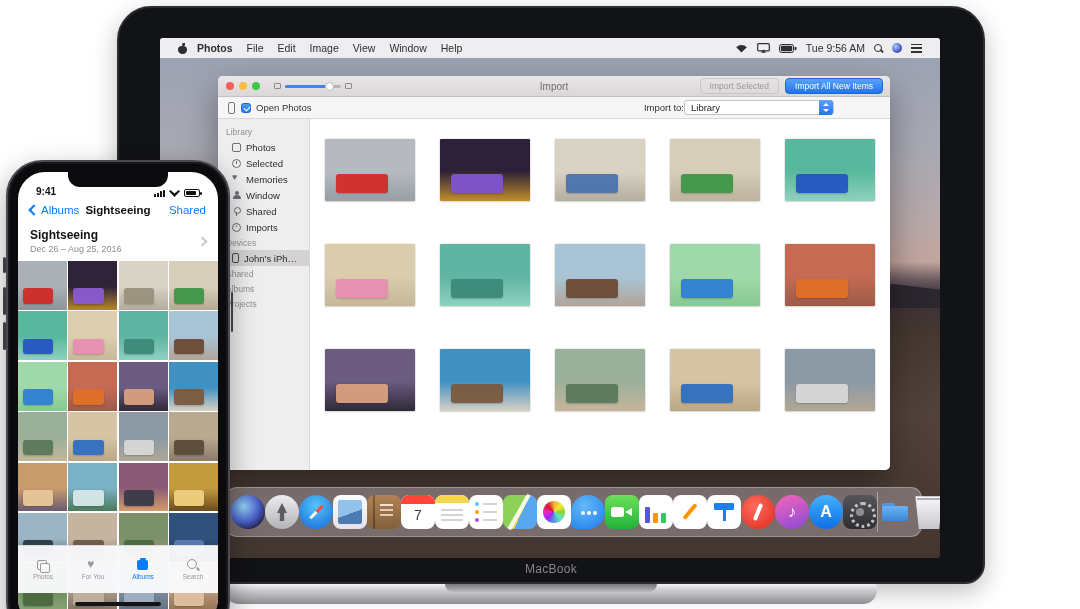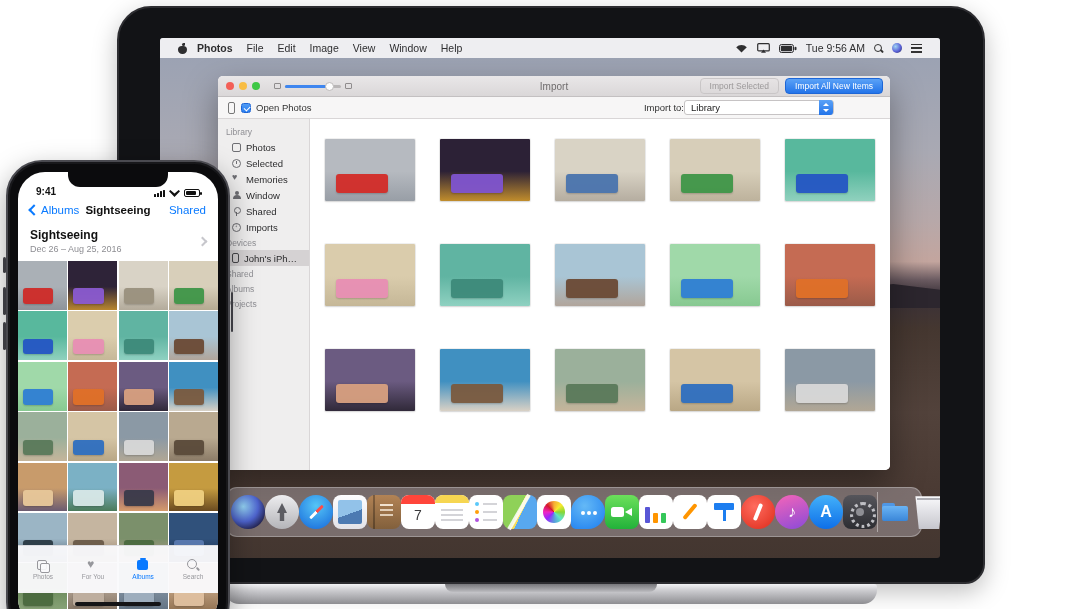--- a/index.html
+++ b/index.html
@@ -446,20 +446,21 @@
         <div class="di ic-appstore">
           <span class="di-glyph" style="font-size: 16px;">A</span>
         </div>
         <div class="di ic-sysprefs"></div>
         <div class="dock-sep"></div>
         <div class="di ic-downloads"></div>
         <div class="di ic-trash"></div>
       </div>
   </div>
 
+  <div id="mb-label">MacBook</div>
 </div>
 
 <div id="mb-base">
   <div id="mb-groove"></div>
 </div>
 
 <div id="iphone">
   <span class="ph-btn" style="left:-5px; top:95px; height:16px;"></span>
   <span class="ph-btn" style="left:-5px; top:125px; height:28px;"></span>
   <span class="ph-btn" style="left:-5px; top:160px; height:28px;"></span>

